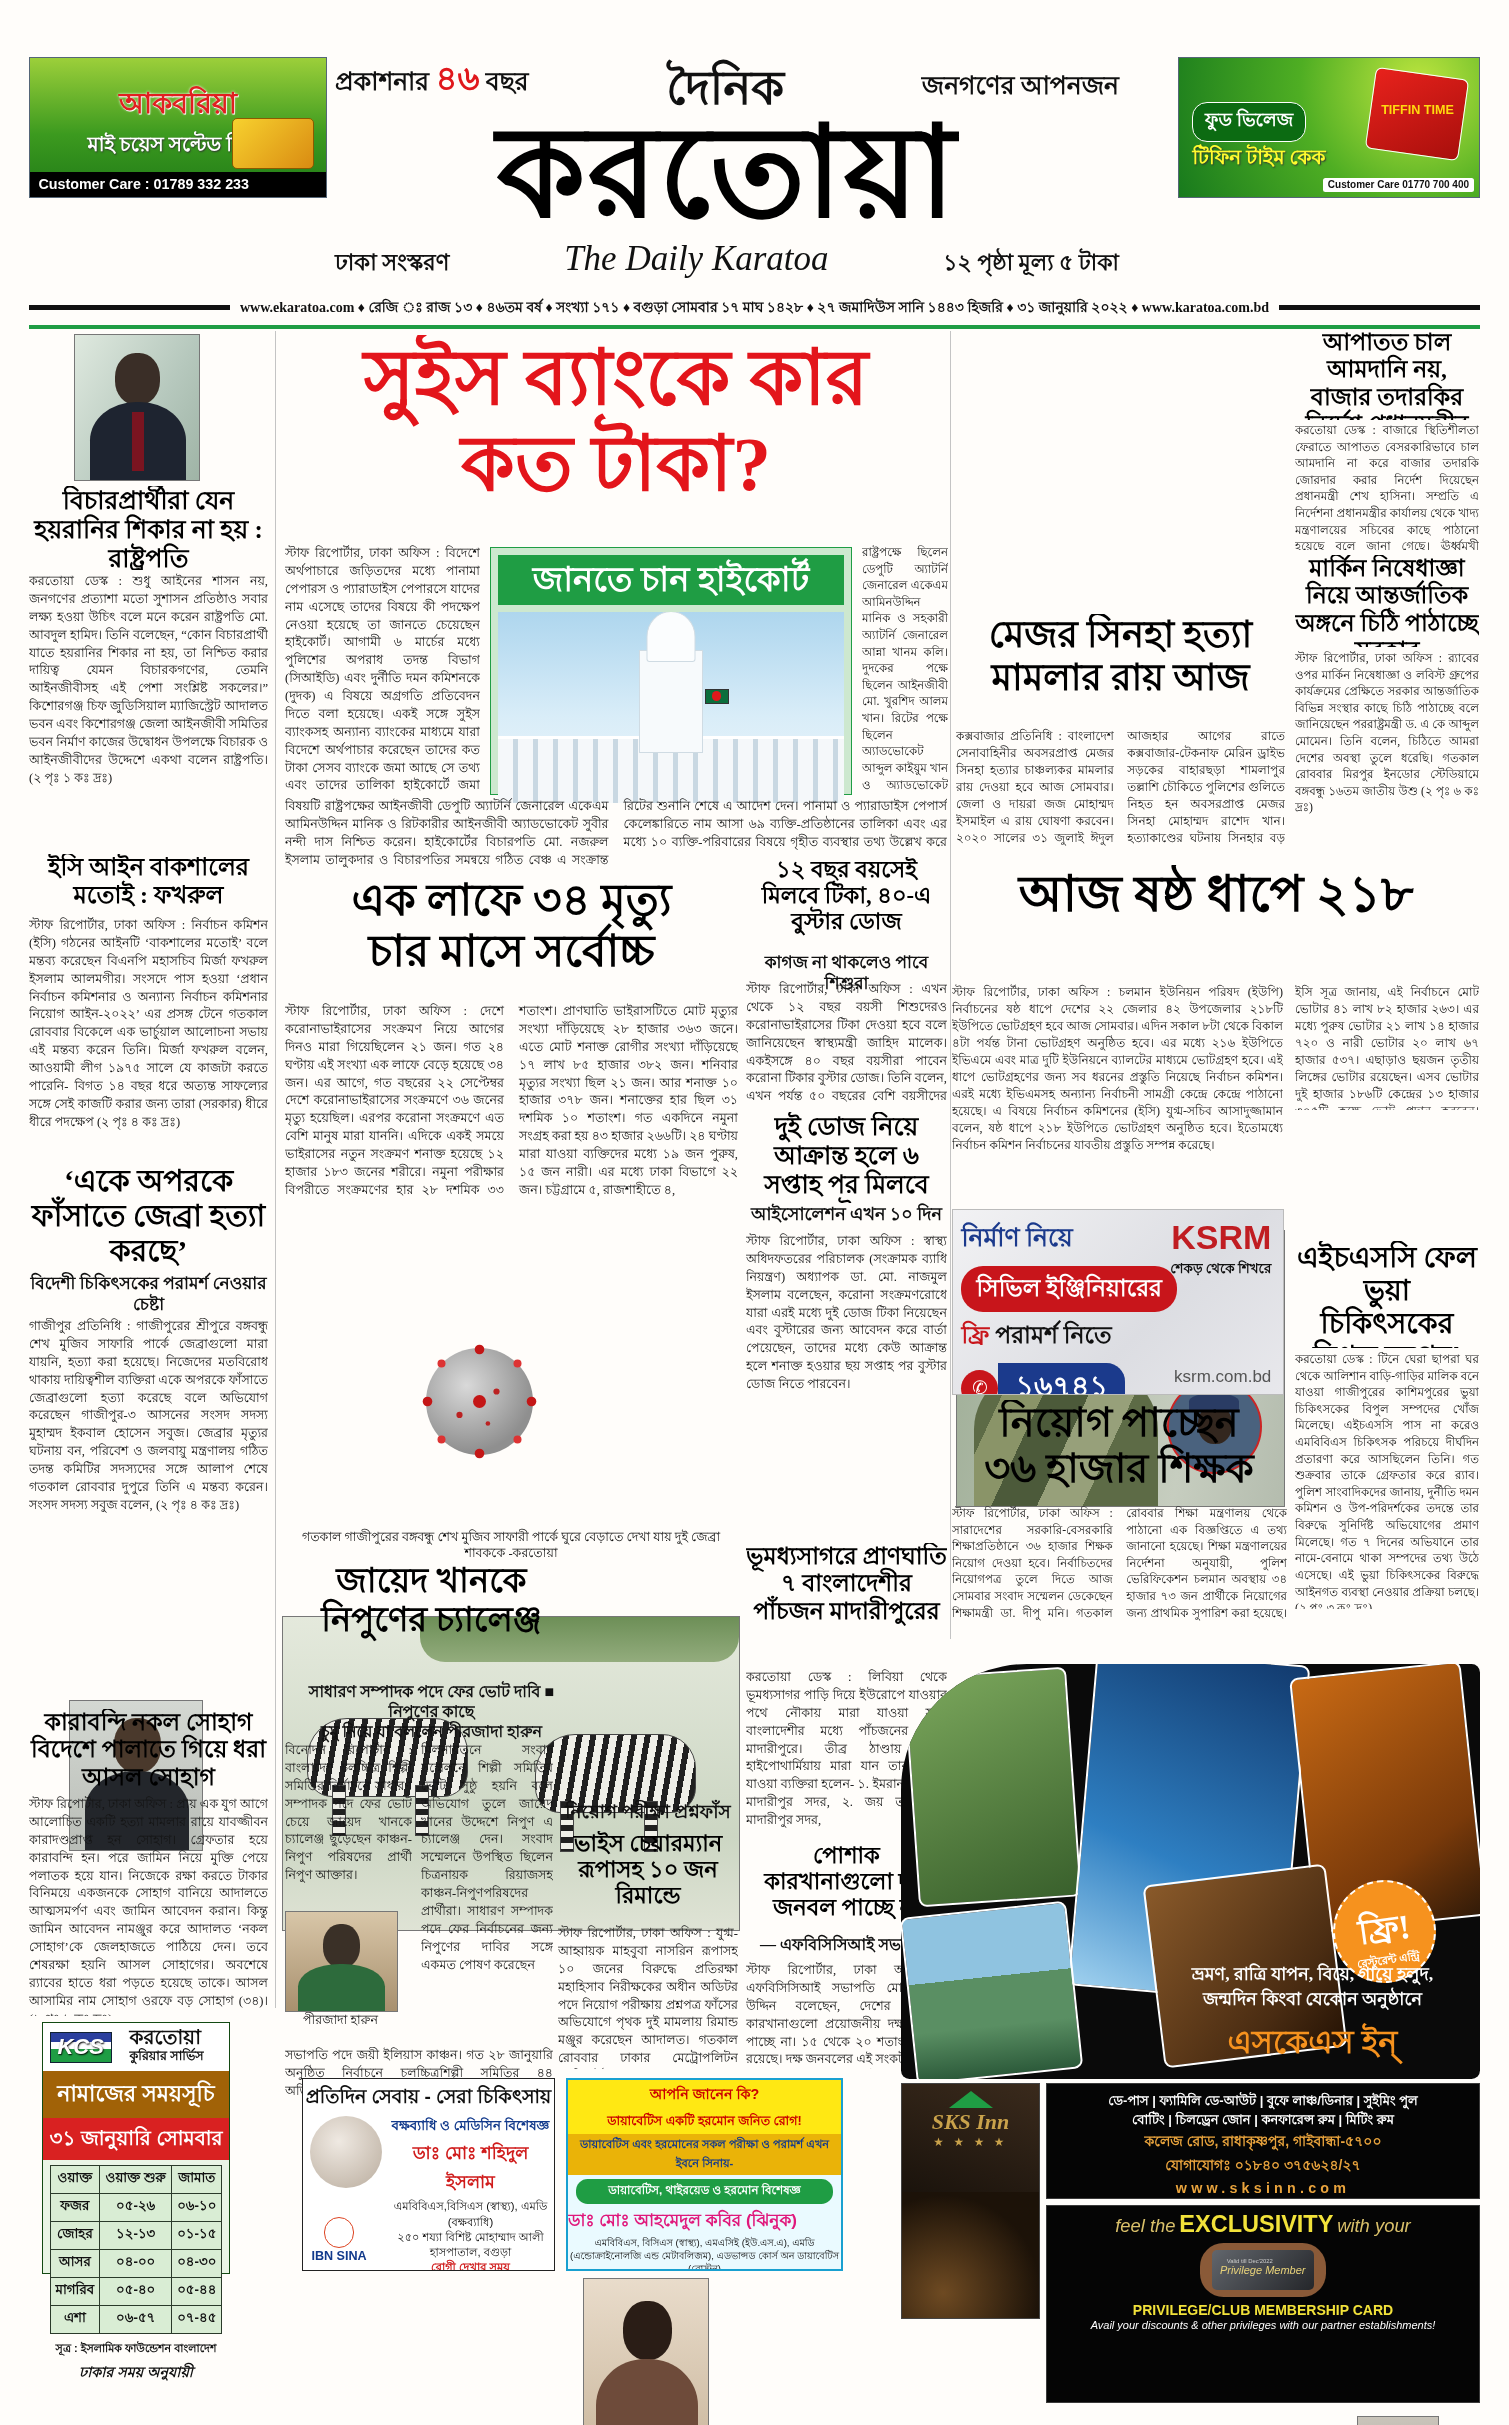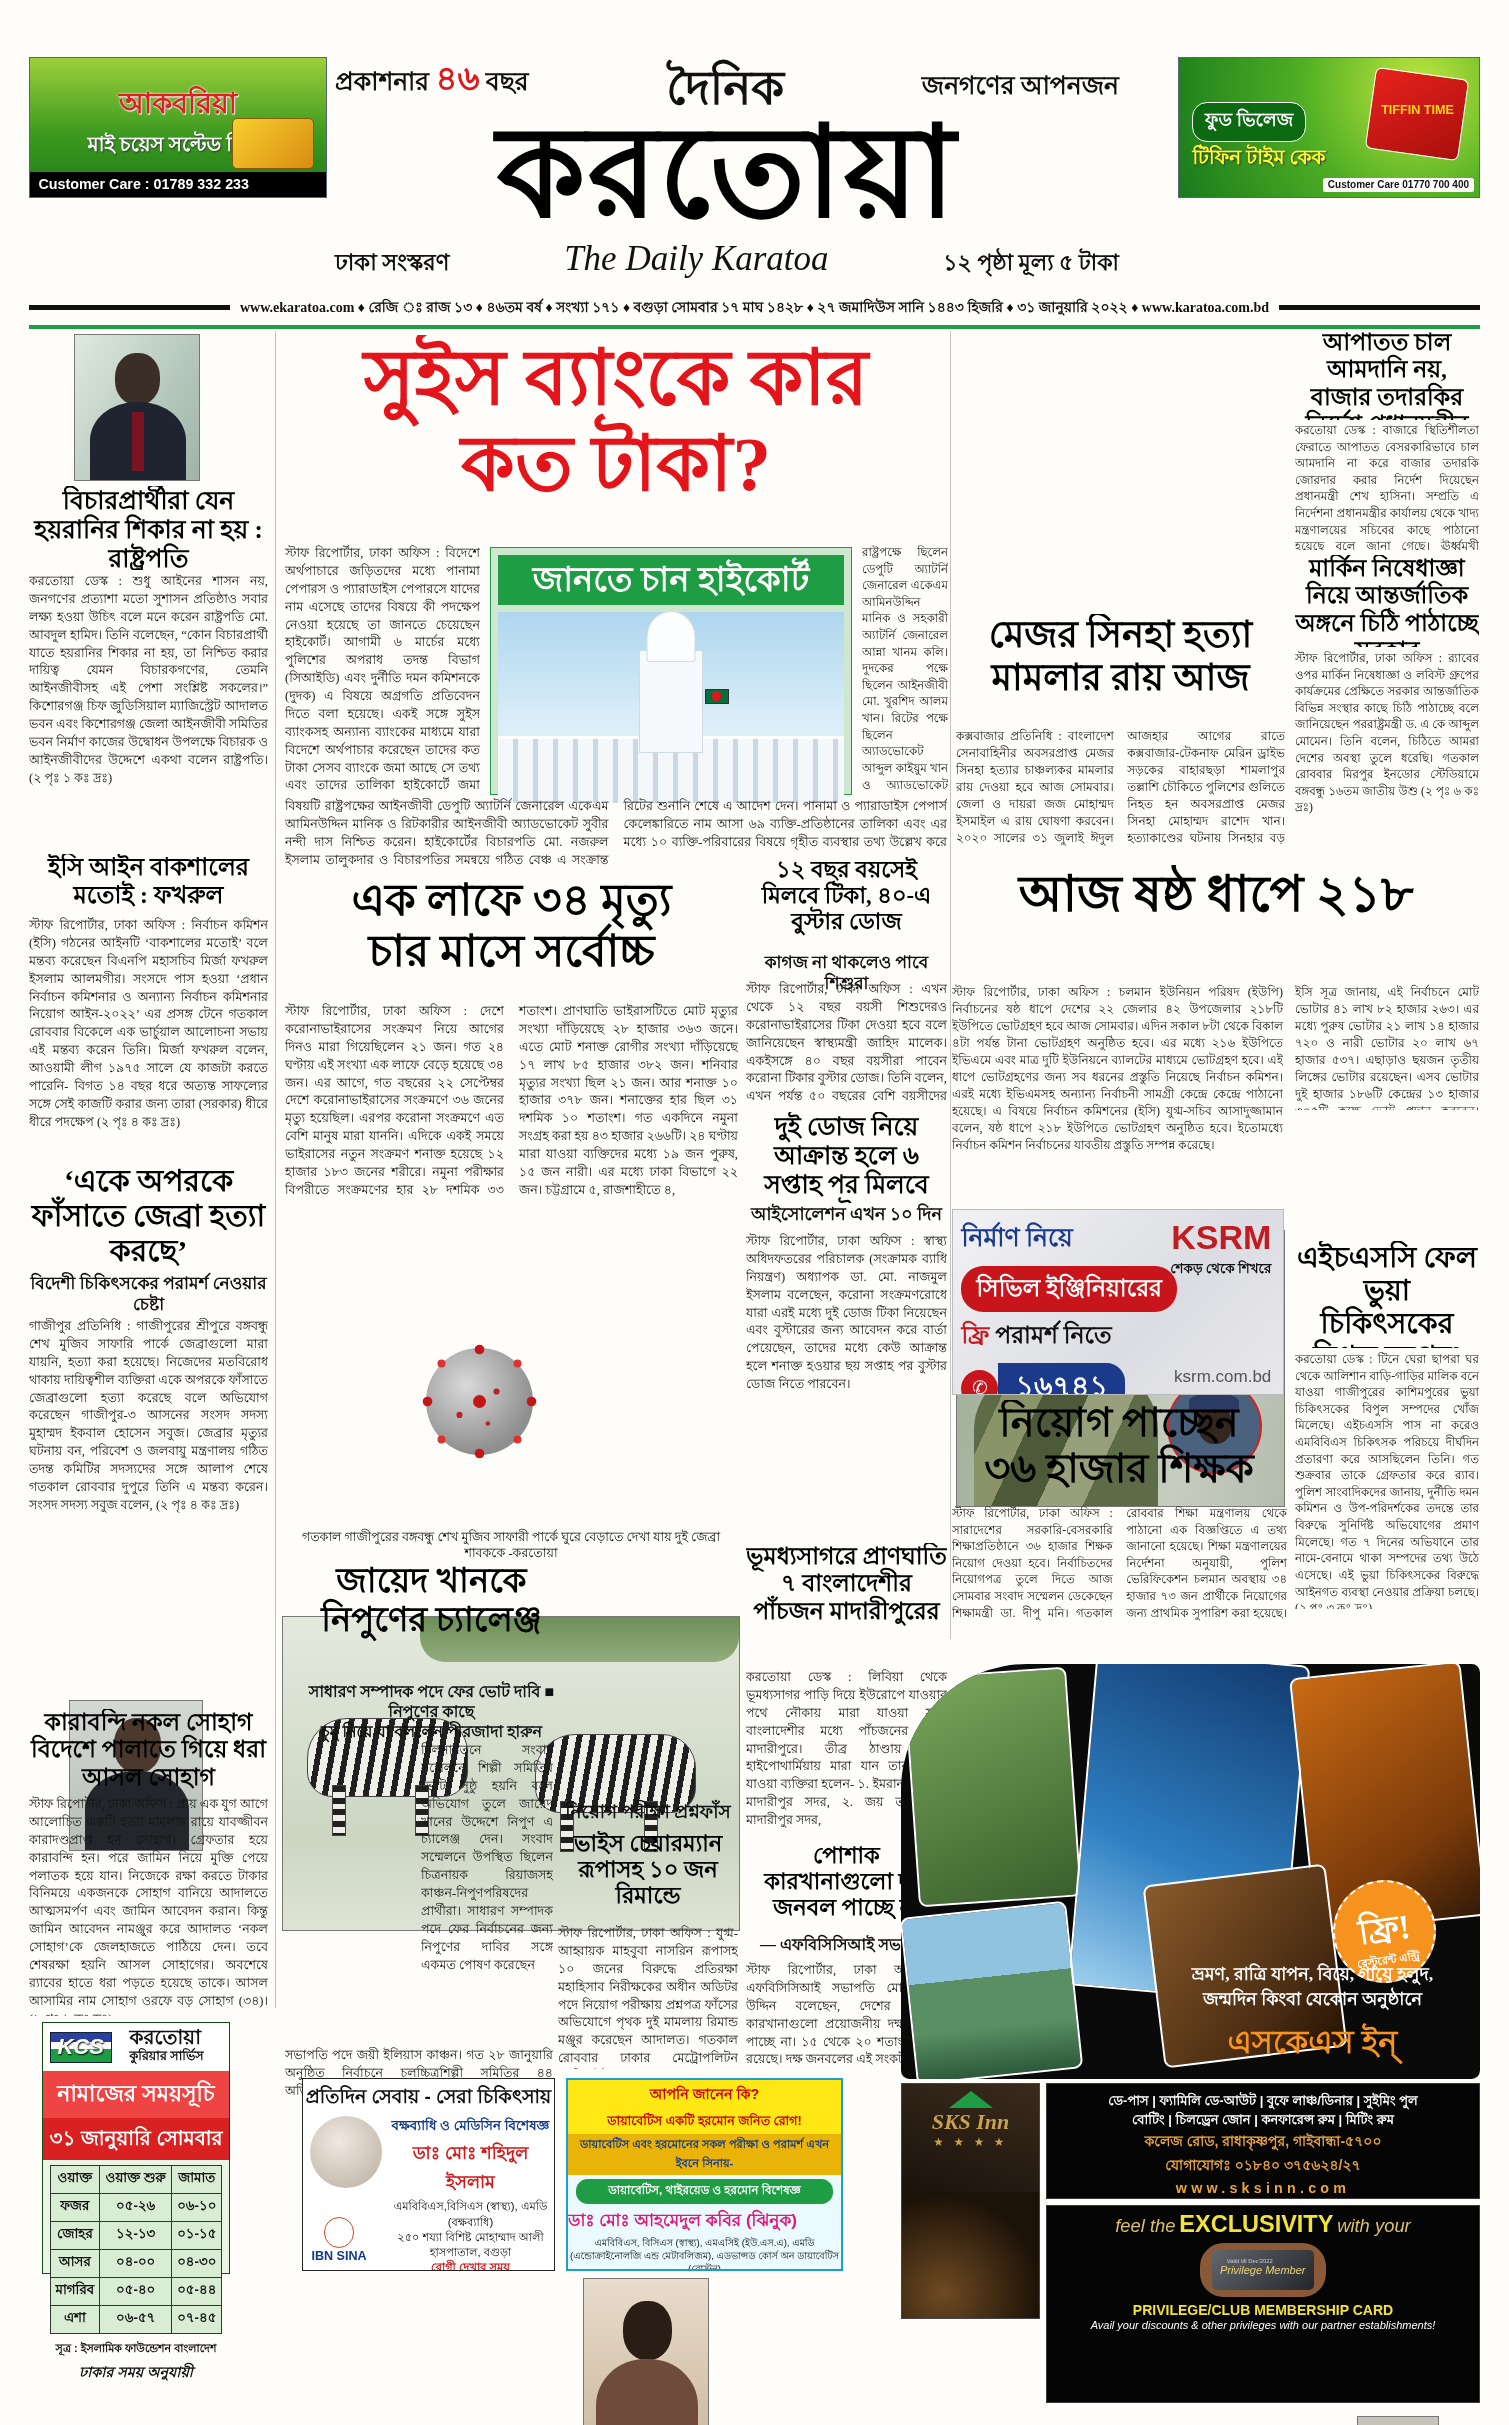--- a/index.html
+++ b/index.html
@@ -69,21 +69,21 @@
   .zebra{position:absolute;width:159px;height:77px;border-radius:40px 34px 25px 25px;
          background:repeating-linear-gradient(100deg,#202020 0 5.9px,#efefe8 5.9px 13.4px);border:0.8px solid #444}
   .zleg{position:absolute;width:11.7px;height:49px;background:repeating-linear-gradient(180deg,#202020 0 5.9px,#efefe8 5.9px 11.7px);border:0.8px solid #444}
   
   .pbox{border:1.7px solid #134a13;background:#eaf5e6;font-family:"Liberation Sans","DejaVu Sans",sans-serif}
   .pbox .brandrow{display:flex;align-items:center;gap:18px;padding:4.2px 6.7px;background:#fff}
   .kcs{background:linear-gradient(180deg,#2b3f9e 0 30%,#fff 30% 55%,#1f9d44 55%);color:#fff;font-weight:900;font-style:italic;
        font-size:22px;padding:1.7px 6.7px;border:0.8px solid #123;text-shadow:0.8px 0.8px 1.7px #000}
   .pbox .bname{font-weight:900;font-size:20px;line-height:1}
   .pbox .bsub{font-weight:bold;font-size:12.6px}
-  .pgreen{background:#ef4444;color:#fff;font-weight:900;font-size:22px;text-align:center;padding:5px 1.7px}
+  .pgreen{background:#a16207;color:#fff;font-weight:900;font-size:22px;text-align:center;padding:5px 1.7px}
   .pred{background:#d92121;color:#fff;font-weight:900;font-size:20px;text-align:center;padding:4.2px 1.7px}
   .ptable{width:calc(100% - 13.4px);margin:5px 6.7px;border-collapse:collapse;font-size:13.4px;font-weight:bold}
   .ptable td{border:1.3px solid #2a3a2a;padding:2.5px 3.4px;text-align:center;background:#d9edd4}
   .psrc{font-size:11px;font-weight:bold;text-align:center;padding:1.7px 3.4px}
   .pnote{font-size:14.3px;font-weight:900;font-style:italic;text-align:center;padding-bottom:5px}
   
   .ec{position:relative}
   .ec .wreath{position:absolute;inset:0;border:5.9px solid #1f9d44;border-radius:50%}
   .ec .box{position:absolute;left:20px;top:28.5px;width:80px;height:62px;background:#e01c1c;border:1.7px solid #7d0d0d;
            display:flex;align-items:center;justify-content:space-around;color:#fff;font-weight:900;font-size:22px}
@@ -308,20 +308,28 @@
     <div>নিপুণের চ্যালেঞ্জ</div>
   </div>
   <div class="abs jphoto" style="left:583px;top:1558px;width:126px;height:178px;background:linear-gradient(#e9dccb,#cbb89e)">
     <div class="sil-head" style="left:39px;top:22px;width:49px;height:59px;background:#2a1d16"></div>
     <div class="sil-body" style="left:11.7px;top:80px;width:102px;height:97px;background:#6e4b3a"></div>
   </div>
   <div class="abs sub" style="left:285px;top:1682px;width:293px;height:55px;font-size:16px">
     <div>সাধারণ সম্পাদক পদে ফের ভোট দাবি ■ নিপুণের কাছে</div>
     <div>চুমু নিয়ে যা বললেন পীরজাদা হারুন</div>
   </div>
+  <div class="abs" style="left:285px;top:1742px;width:127px;height:304px">
+    <div class="bt" style="height:164px">বিনোদন রিপোর্টার : বাংলাদেশ চলচ্চিত্র শিল্পী সমিতির নির্বাচনে সাধারণ সম্পাদক পদে ফের ভোট চেয়ে জায়েদ খানকে চ্যালেঞ্জ ছুড়েছেন কাঞ্চন-নিপুণ পরিষদের প্রার্থী নিপুণ আক্তার।</div>
+    <div class="jphoto" style="width:111px;height:99px;margin-top:5px;background:linear-gradient(#d8c6a8,#a8906e)">
+      <div class="sil-head" style="left:37px;top:11.7px;width:37px;height:44px;background:#3a3027"></div>
+      <div class="sil-body" style="left:11.7px;top:52px;width:87px;height:47px;background:#2d6b3c"></div>
+    </div>
+    <div class="cap" style="width:111px">পীরজাদা হারুন</div>
+  </div>
   <div class="abs bt" style="left:421px;top:1742px;width:132px;height:302px">মিলনায়তনে সংবাদ সম্মেলনে শিল্পী সমিতির ভোট সুষ্ঠু হয়নি বলে অভিযোগ তুলে জায়েদ খানের উদ্দেশে নিপুণ এ চ্যালেঞ্জ দেন। সংবাদ সম্মেলনে উপস্থিত ছিলেন চিত্রনায়ক রিয়াজসহ কাঞ্চন-নিপুণপরিষদের প্রার্থীরা। সাধারণ সম্পাদক পদে ফের নির্বাচনের জন্য নিপুণের দাবির সঙ্গে একমত পোষণ করেছেন</div>
   <div class="abs bt" style="left:285px;top:2047px;width:268px;height:54px">সভাপতি পদে জয়ী ইলিয়াস কাঞ্চন। গত ২৮ জানুয়ারি অনুষ্ঠিত নির্বাচনে চলচ্চিত্রশিল্পী সমিতির ৪৪ অভিনয়শিল্পী ভোটে (২ পৃঃ ৭ কঃ দ্রঃ)</div>
 
   <div class="abs sub" style="left:558px;top:1801px;width:180px;height:28.5px;font-size:18.4px">নিয়োগ পরীক্ষা প্রশ্নফাঁস</div>
   <div class="abs hl" style="left:558px;top:1831px;width:180px;height:91px;font-size:22.6px">ভাইস চেয়ারম্যান রূপাসহ ১০ জন রিমান্ডে</div>
   <div class="abs bt" style="left:558px;top:1925px;width:180px;height:144px">স্টাফ রিপোর্টার, ঢাকা অফিস : যুগ্ম-আহ্বায়ক মাহবুবা নাসরিন রূপাসহ ১০ জনের বিরুদ্ধে প্রতিরক্ষা মহাহিসাব নিরীক্ষকের অধীন অডিটর পদে নিয়োগ পরীক্ষায় প্রশ্নপত্র ফাঁসের অভিযোগে পৃথক দুই মামলায় রিমান্ড মঞ্জুর করেছেন আদালত। গতকাল রোববার ঢাকার মেট্রোপলিটন ম্যাজিস্ট্রেট তামান্না ফারাহ’র আদালত রমনা মডেল থানার মামলায় রূপাসহ ৬ জনের চারদিনের রিমান্ড (২ পৃঃ ৪ কঃ দ্রঃ)</div>
 
   <div class="abs hl" style="left:746px;top:1543px;width:201px;height:122px;font-size:23.5px">ভূমধ্যসাগরে প্রাণঘাতি ৭ বাংলাদেশীর পাঁচজন মাদারীপুরের</div>
   <div class="abs bt" style="left:746px;top:1669px;width:201px;height:168px">করতোয়া ডেস্ক : লিবিয়া থেকে ভূমধ্যসাগর পাড়ি দিয়ে ইউরোপে যাওয়ার পথে নৌকায় মারা যাওয়া সাত বাংলাদেশীর মধ্যে পাঁচজনের বাড়ি মাদারীপুরে। তীব্র ঠাণ্ডায় জমে হাইপোথার্মিয়ায় মারা যান তারা। মারা যাওয়া ব্যক্তিরা হলেন- ১. ইমরান হোসেন, মাদারীপুর সদর, ২. জয় তালুকদার, মাদারীপুর সদর,</div>
 

